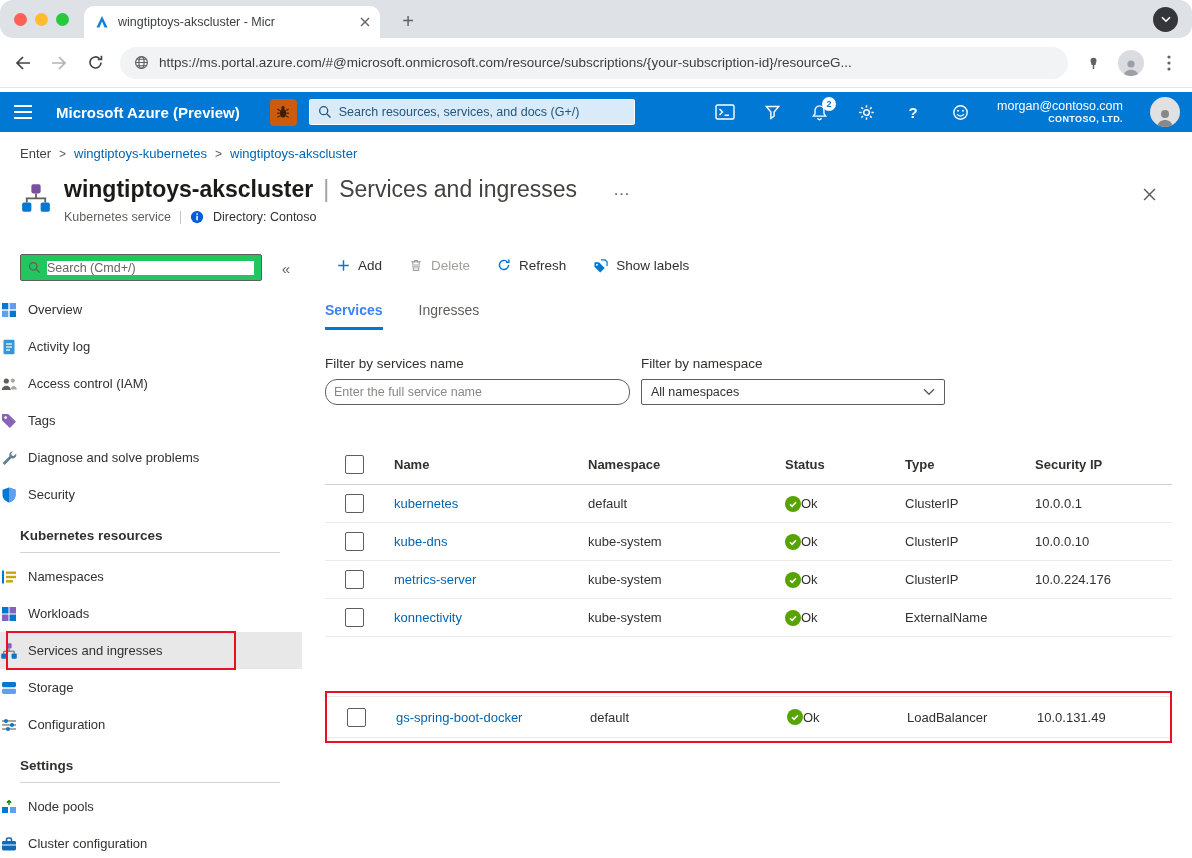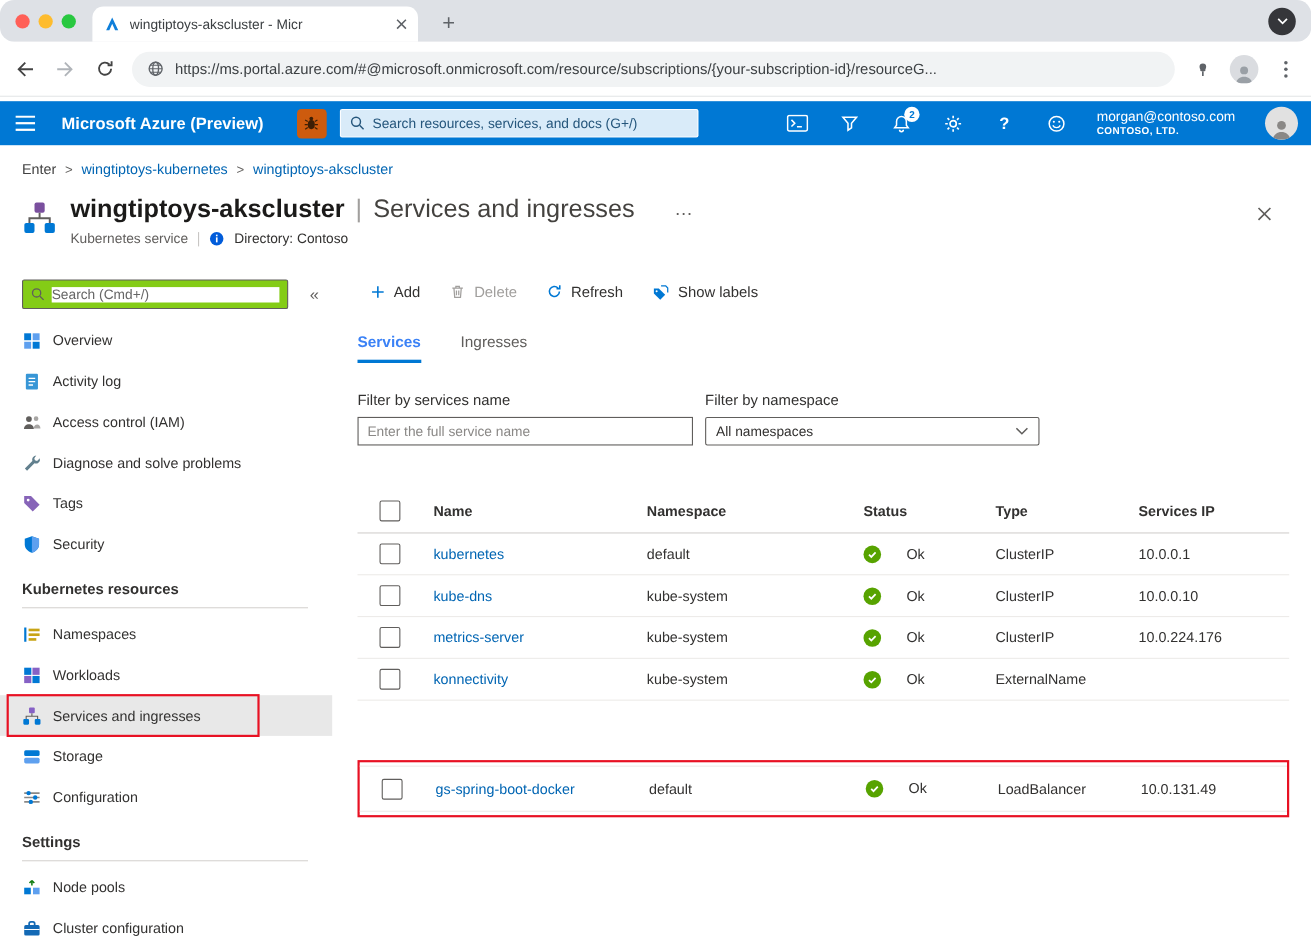--- a/index.html
+++ b/index.html
@@ -42,21 +42,21 @@
     padding:0 8px; gap:7px;justify-content:center; }
   .az-search input { flex:1; border:none; outline:none; background:transparent; font-size:12.5px;
     color:#134a70; font-family:"Liberation Sans",sans-serif; }
   .az-search input::placeholder { color:#25567c; }
   .az-right { margin-left:auto; display:flex; align-items:center; gap:27px; margin-right:12px; }
   .az-ico { width:20px; height:20px; display:flex; align-items:center; justify-content:center;
     cursor:pointer; position:relative; font-size:15px; font-weight:700; }
   .badge { position:absolute; top:-5px; right:-7px; min-width:14px; height:14px; border-radius:7px;
     background:#fff; color:#0078d4; font-size:9px; font-weight:700; display:flex;
     align-items:center; justify-content:center; padding:0 3px; }
-  .az-user { line-height:1.25; cursor:pointer; }
+  .az-user { text-align:right; line-height:1.25; cursor:pointer; }
   .az-user .em { font-size:12.5px; }
   .az-user .org { font-size:9px; font-weight:700; letter-spacing:.4px; }
   .az-avatar { width:30px; height:30px; border-radius:50%; background:#e1e1e1; overflow:hidden;
     display:flex; align-items:flex-end; justify-content:center; cursor:pointer; }
 
   
   .crumbs { position:absolute; top:146px; left:20px; font-size:13px; display:flex; gap:8px; align-items:center; }
   .crumb-home { color:#424242; cursor:pointer; }
   .crumb-link { color:#0065b3; cursor:pointer; }
   .crumb-sep { color:#605e5c; font-size:12px; }
@@ -69,61 +69,61 @@
   .ph-sub { font-size:23px; color:#44423f; font-weight:400; }
   .ph-more { margin-left:26px; color:#605e5c; font-size:17px; letter-spacing:2px; cursor:pointer; align-self:center; }
   .ph-meta { margin-top:7px; display:flex; align-items:center; gap:9px; font-size:12.5px; color:#605e5c; }
   .ph-meta .dirtxt { color:#323130; }
   .vdiv { width:1px; height:13px; background:#c8c6c4; }
   .ph-close { position:absolute; right:12px; top:8px; cursor:pointer; padding:4px; }
 
   
   .sidebar { position:absolute; top:244px; left:0; width:302px; bottom:0; font-size:13px; }
   .side-search { margin:10px 40px 10px 20px; height:27px; border:1px solid #605e5c; border-radius:2px;
-    display:flex; align-items:center; padding:0 7px; gap:6px; background:#84cc16; }
+    display:flex; align-items:center; padding:0 7px; gap:6px; background:#22c55e; }
   .side-search input { flex:1; border:none; outline:none; font-size:12.5px; color:#323130;
     font-family:"Liberation Sans",sans-serif; min-width:0; }
   .side-search input::placeholder { color:#666; }
   .collapse { position:absolute; right:12px; top:16px; color:#605e5c; font-size:15px; cursor:pointer; }
-  .nav-item { height:37px; display:flex; align-items:center; gap:10px; padding-left:20px;
+  .nav-item { height:37px; display:flex; align-items:center; gap:10px; 
     cursor:pointer; position:relative; color:#323130; }
   .nav-item.selected { background:#e8e8e8; }
   .nicon { width:18px; height:18px; flex:0 0 18px; }
   .nav-section { margin:0 22px 5px 20px; padding:15px 0 9px; border-bottom:1px solid #d6d4d2;
     font-weight:700; font-size:13.5px; color:#323130; }
   .red-box-side { position:absolute; left:6px; top:-1px; bottom:-1px; width:230px;
     border:2px solid #e81123; pointer-events:none; }
 
   
   .main { position:absolute; top:244px; left:325px; width:847px; bottom:0; }
   .cmdbar { display:flex; align-items:center; gap:27px; padding:8px 0 0 12px; height:34px; }
   .cmd { display:flex; align-items:center; gap:8px; font-size:13.5px; color:#323130; cursor:pointer; }
   .cmd.disabled { color:#a19f9d; cursor:default; }
   .tabsrow { display:flex; gap:36px; margin-top:24px; font-size:14px; }
   .tabitem { padding-bottom:9px; color:#605e5c; cursor:pointer; }
   .tabitem.active { color:#3b82f6; font-weight:700; border-bottom:3px solid #0078d4; }
   .filters { display:flex; gap:11px; margin-top:26px; }
   .fcol1 { width:305px; } .fcol2 { width:304px; }
   .flabel { font-size:13.5px; margin-bottom:8px; color:#323130; }
-  .filter-input { width:100%; height:26px; border:1px solid #605e5c; border-radius:0;
+  .filter-input { width:100%; height:26px; border:1px solid #605e5c; border-radius:12px;
     padding:0 8px; font-size:12.5px; font-family:"Liberation Sans",sans-serif; color:#323130; }
   .filter-input::placeholder { color:#8a8886; }
   .dropdown { width:100%; height:26px; border:1px solid #605e5c; border-radius:2px; background:#fff;
     display:flex; align-items:center; justify-content:space-between; padding:0 9px; font-size:12.5px;
     cursor:pointer; }
 
   .table { margin-top:40px; }
   .trow { display:grid; grid-template-columns:69px 194px 197px 120px 130px 1fr;
     align-items:center; height:38px; border-bottom:1px solid #edebe9; font-size:13px; }
   .thead { height:40px; border-bottom:1px solid #d2d0ce; font-weight:700; color:#323130; }
   .cbcell { padding-left:20px; }
   input[type=checkbox] { appearance:none; -webkit-appearance:none; width:19px; height:19px;
     border:1px solid #605e5c; border-radius:2px; background:#fff; cursor:pointer; display:block; }
   .namelink { color:#0065b3; cursor:pointer; }
-  .statuscell { display:flex; gap:23px; }
+  .statuscell { display:flex; align-items:center; gap:0; }
   .ok-dot { width:16px; height:16px; border-radius:50%; background:#57a300;
     display:flex; align-items:center; justify-content:center; }
 
   .hl-wrap { margin-top:54px; border:2px solid #e81123; padding:3px 0; }
   .hl-wrap .trow { border-top:1px solid #edebe9; border-bottom:1px solid #edebe9; height:42px; }
 </style>
 </head>
 <body>
 
 <div class="tabstrip">
@@ -376,33 +376,33 @@
           <path d="M1.8 15c0-2.7 2-4.3 4.5-4.3S10.8 12.3 10.8 15z" fill="#605e5c"></path>
           <circle cx="12.8" cy="5.6" r="2.1" fill="#a8a6a4"></circle>
           <path d="M10.6 14.6c.2-2.4 1.6-3.7 3.3-3.7 1.5 0 2.7 1.3 2.9 3.7z" fill="#a8a6a4"></path>
         </svg>
     </span>
     <span>Access control (IAM)</span>
   </div>
   <div class="nav-item">
     <span class="nicon">
       <svg width="18" height="18" viewBox="0 0 18 18">
-          <path d="M13 2.2a3.8 3.8 0 0 0-3.6 5L2.6 14l2 2 6.7-6.8a3.8 3.8 0 0 0 4.9-4.6L13.7 7l-2-.5-.5-2z" fill="#62808e"></path>
-        </svg>
-    </span>
-    <span>Diagnose and solve problems</span>
-  </div>
-  <div class="nav-item">
-    <span class="nicon">
-      <svg width="18" height="18" viewBox="0 0 18 18">
           <path d="M2 2h6.2L16 9.8 9.8 16 2 8.2z" fill="#8764b8"></path>
           <circle cx="5.6" cy="5.6" r="1.3" fill="#fff"></circle>
         </svg>
     </span>
     <span>Tags</span>
+  </div>
+  <div class="nav-item">
+    <span class="nicon">
+      <svg width="18" height="18" viewBox="0 0 18 18">
+          <path d="M13 2.2a3.8 3.8 0 0 0-3.6 5L2.6 14l2 2 6.7-6.8a3.8 3.8 0 0 0 4.9-4.6L13.7 7l-2-.5-.5-2z" fill="#62808e"></path>
+        </svg>
+    </span>
+    <span>Diagnose and solve problems</span>
   </div>
   <div class="nav-item">
     <span class="nicon">
       <svg width="18" height="18" viewBox="0 0 18 18">
           <path d="M9 1.5l6.5 2.2v5.1c0 3.8-2.7 6.6-6.5 7.7-3.8-1.1-6.5-3.9-6.5-7.7V3.7z" fill="#0078d4"></path>
           <path d="M9 1.5l6.5 2.2v5.1c0 3.8-2.7 6.6-6.5 7.7z" fill="#5ea0ef"></path>
         </svg>
     </span>
     <span>Security</span>
   </div>
@@ -547,21 +547,21 @@
 
   <div class="table">
     <div class="trow thead">
       <span class="cbcell">
           <input type="checkbox" style="">
         </span>
       <span>Name</span>
       <span>Namespace</span>
       <span>Status</span>
       <span>Type</span>
-      <span>Services IP</span>
+      <span>Security IP</span>
     </div>
 
     <div class="trow">
       <span class="cbcell">
           <input type="checkbox" style="">
         </span>
       <span class="namelink">kubernetes</span>
       <span>default</span>
       <span class="statuscell">
         <span class="ok-dot">

